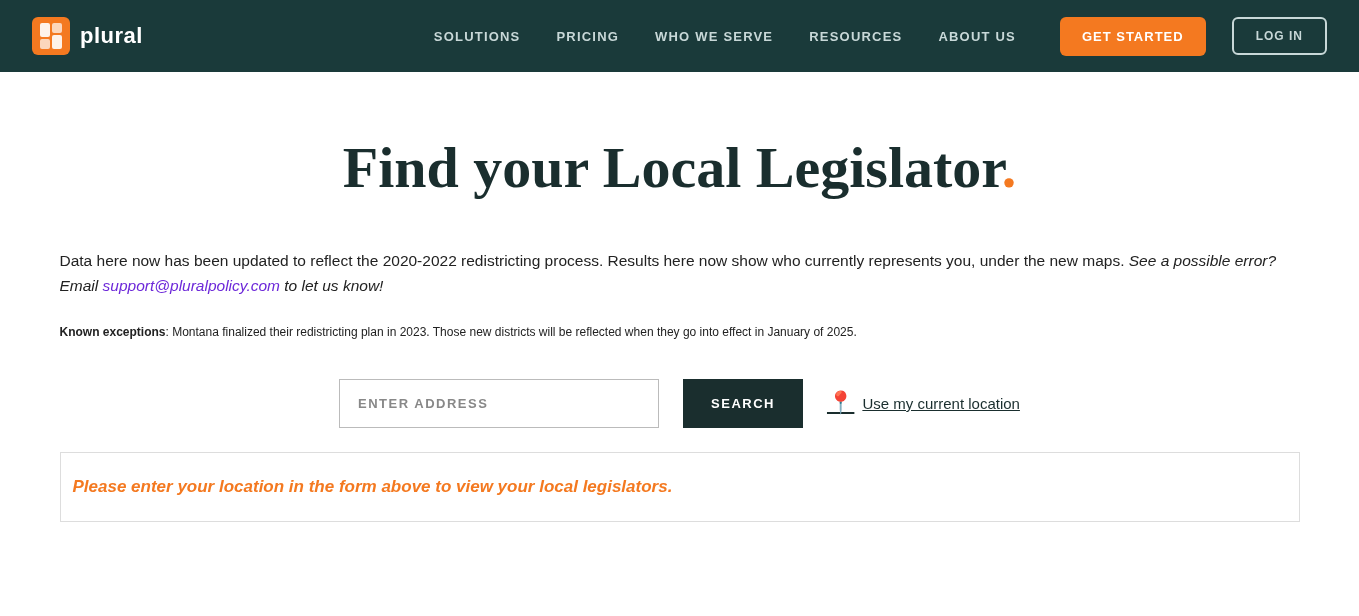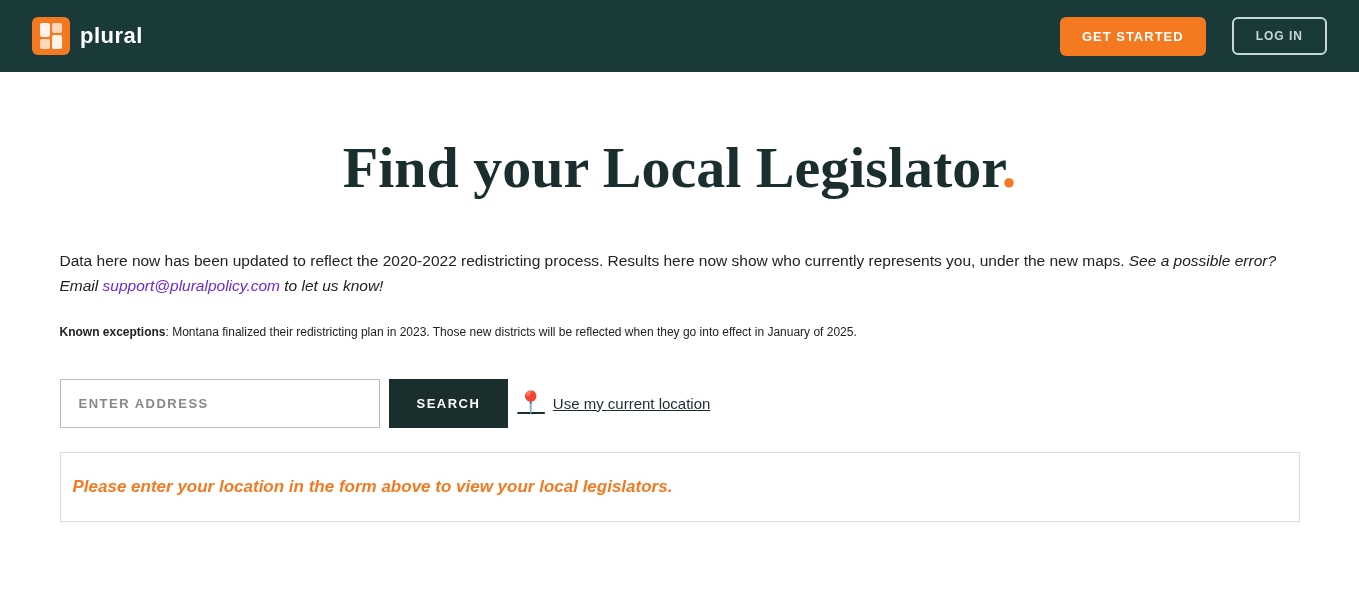--- a/index.html
+++ b/index.html
@@ -134,22 +134,23 @@
     }
 
     .exceptions-text strong {
       font-weight: 700;
     }
 
     
     .search-row {
       display: flex;
       align-items: center;
-      gap: 9px;
+      gap: 24px;
       margin-bottom: 24px;
+      justify-content: center;
     }
 
     .address-input {
       width: 320px;
       padding: 16px 18px;
       border: 1.5px solid #bbb;
       font-size: 13px;
       font-weight: 600;
       letter-spacing: 1.5px;
       text-transform: uppercase;
@@ -215,20 +216,27 @@
       <svg width="22" height="26" viewBox="0 0 22 26" fill="none">
         <rect x="0" y="0" width="10" height="14" rx="2" fill="white" opacity="0.9"></rect>
         <rect x="12" y="0" width="10" height="10" rx="2" fill="white" opacity="0.7"></rect>
         <rect x="0" y="16" width="10" height="10" rx="2" fill="white" opacity="0.7"></rect>
         <rect x="12" y="12" width="10" height="14" rx="2" fill="white" opacity="0.9"></rect>
       </svg>
     </div>
     <span class="logo-text">plural</span>
   </a>
 
+  <ul class="nav-links">
+    <li><a href="#">SOLUTIONS</a></li>
+    <li><a href="#">PRICING</a></li>
+    <li><a href="#">WHO WE SERVE</a></li>
+    <li><a href="#">RESOURCES</a></li>
+    <li><a href="#">ABOUT US</a></li>
+  </ul>
 
   <button class="btn-get-started">GET STARTED</button>
   <button class="btn-login">LOG IN</button>
 </nav>
 
 <main>
 
   <h1 class="hero-title">
     <span>Find your Local Legislator</span><span class="dot">.</span>
   </h1>

